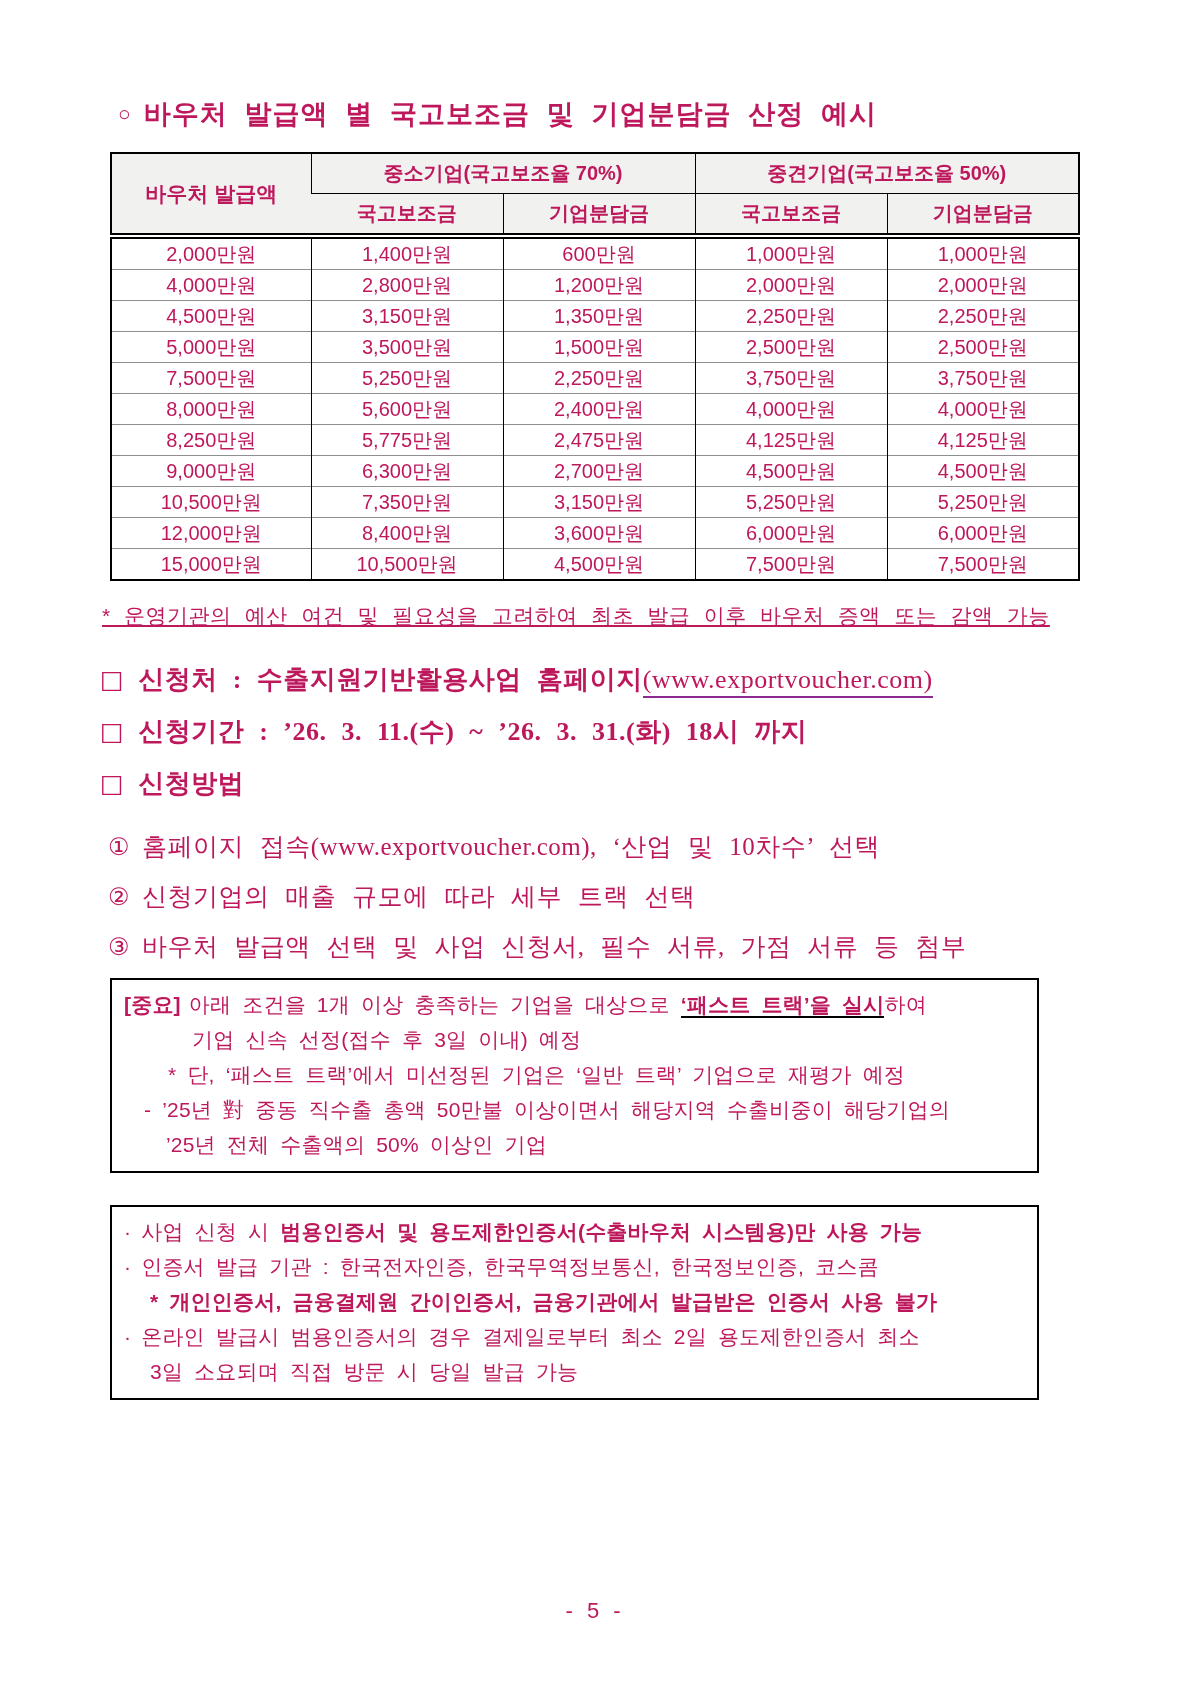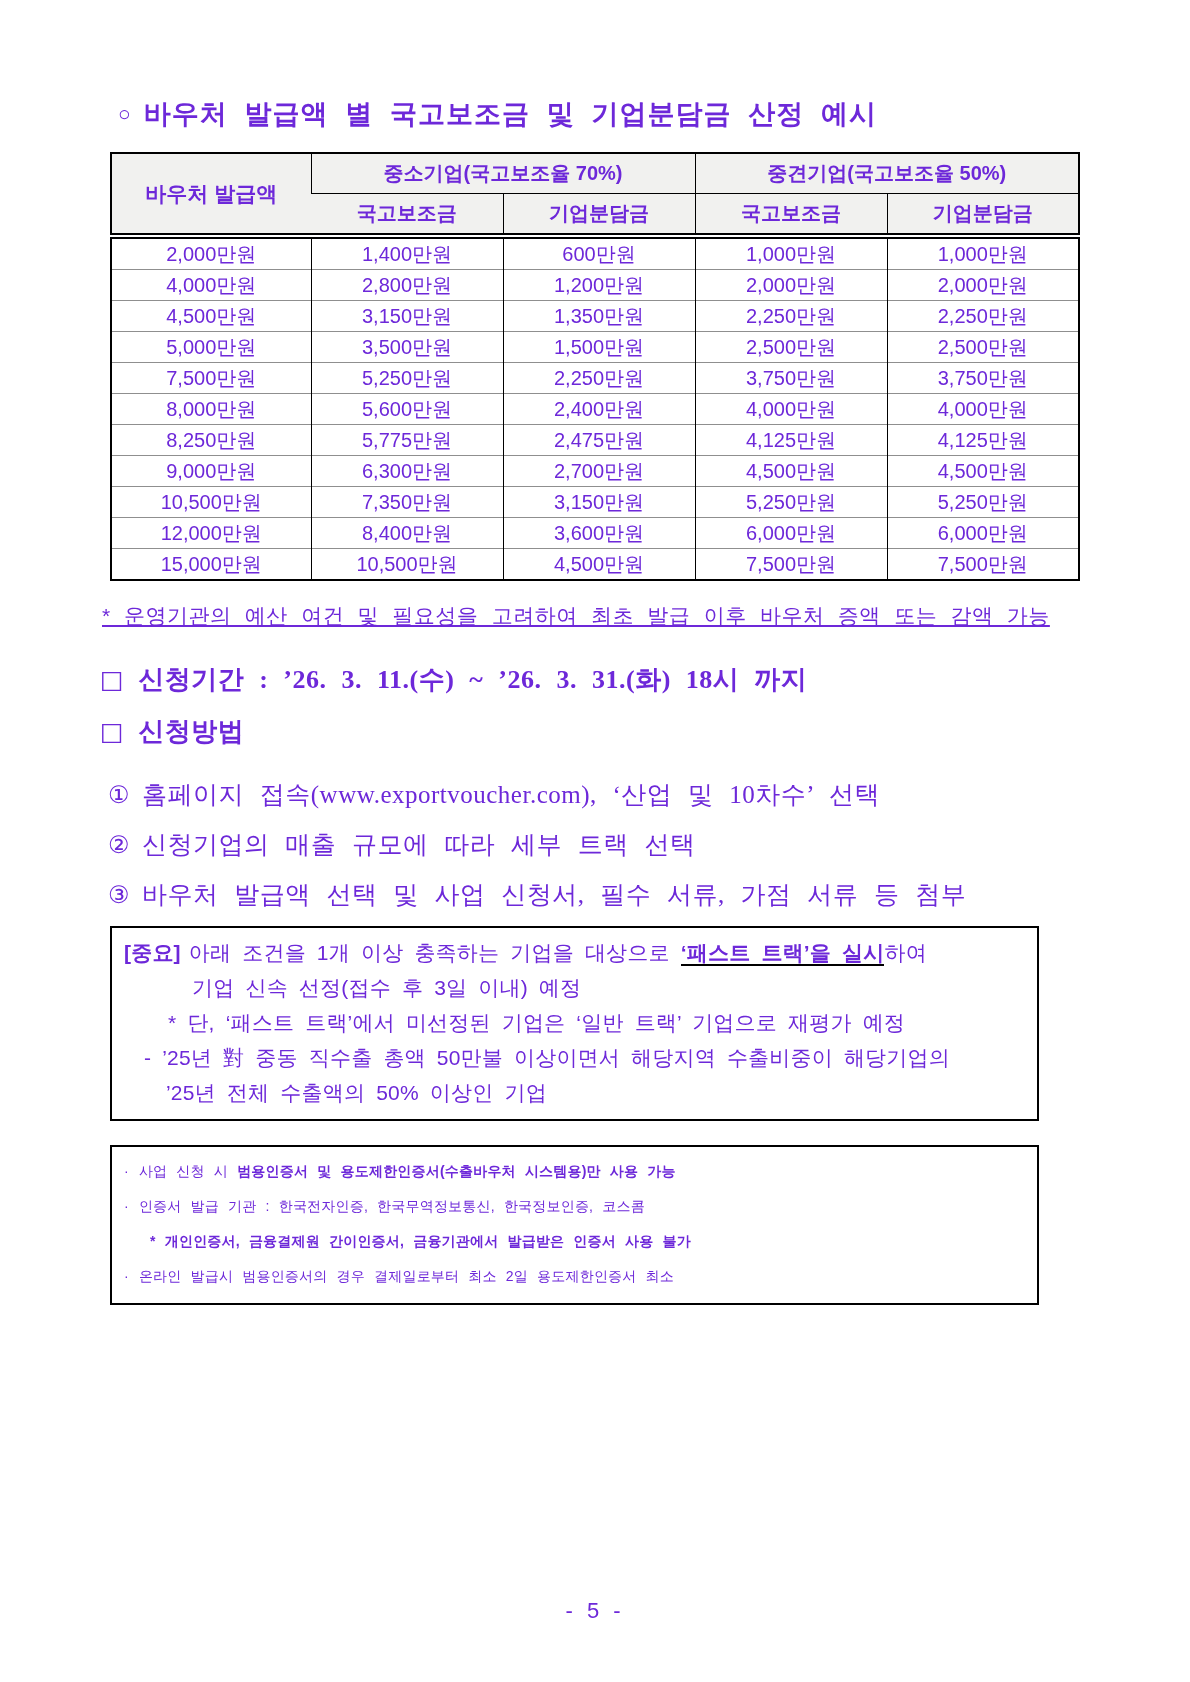--- a/index.html
+++ b/index.html
@@ -1,21 +1,21 @@
 <!DOCTYPE html>
 <html><head>
 <meta charset="utf-8">
 <style>
   html, body { margin: 0; padding: 0; background: #ffffff; }
   .page {
     position: relative;
     width: 1190px;
     height: 1682px;
     background: #ffffff;
-    color: #6d28d9;
+    color: #be185d;
     font-family: "Liberation Sans", sans-serif;
     overflow: hidden;
     box-sizing: border-box;
     padding: 96px 0 0 96px;
   }
   
   .ex-title {
     margin-left: 22px;
     font-family: "Liberation Serif", serif;
     font-size: 27px;
@@ -112,21 +112,21 @@
     width: 929px;
     box-sizing: border-box;
     border: 2px solid #000;
     padding: 7px 24px 9px 12px;
     font-size: 21px;
     line-height: 35px;
     letter-spacing: 0.2px;
     word-spacing: 5px;
   }
   .imp-box { margin-top: 6px; }
-  .cert-box { margin-top: 24px; font-size: 14px; }
+  .cert-box { margin-top: 32px; font-size: 21px; }
   .imp-box .ln, .cert-box .ln { white-space: nowrap; }
   .imp-box .lbl { font-weight: 700; margin-right: 8px; }
   .imp-box .strong-u { font-weight: 700; border-bottom: 2px solid #000; }
   .imp-box .ind-1 { padding-left: 68px; }
   .imp-box .ind-2 { padding-left: 44px; }
   .imp-box .ind-3 { padding-left: 20px; }
   .imp-box .ind-4 { padding-left: 42px; }
   .cert-box .b { font-weight: 700; }
   .cert-box .ind { padding-left: 26px; }
   .cert-box .dot { margin-right: 10px; }
@@ -250,20 +250,23 @@
           <td>7,500만원</td>
         </tr>
       </tbody>
   </table>
 
   <div class="footnote">* 운영기관의 예산 여건 및 필요성을 고려하여 최초 발급 이후 바우처 증액 또는 감액 가능</div>
 
 
   <div class="items">
     <div class="item">
+      <span class="box-bullet">□</span><span>신청처 : 수출지원기반활용사업 홈페이지</span><span class="link">(www.exportvoucher.com)</span>
+    </div>
+    <div class="item">
       <span class="box-bullet">□</span><span>신청기간 :  ’26. 3. 11.(수) ~ ’26. 3. 31.(화) 18시 까지</span>
     </div>
     <div class="item">
       <span class="box-bullet">□</span><span>신청방법</span>
     </div>
   </div>
 
   <div class="steps">
     <div class="step">
       <span class="num-bullet">①</span><span>홈페이지 접속(www.exportvoucher.com), ‘산업 및 10차수’ 선택</span>
@@ -290,17 +293,18 @@
     <div class="ln">
       <span class="dot">·</span><span>사업 신청 시 </span><span class="b">범용인증서 및 용도제한인증서(수출바우처 시스템용)만 사용 가능</span>
     </div>
     <div class="ln">
       <span class="dot">·</span><span>인증서 발급 기관 : 한국전자인증, 한국무역정보통신, 한국정보인증, 코스콤</span>
     </div>
     <div class="ln ind b">* 개인인증서, 금융결제원 간이인증서, 금융기관에서 발급받은 인증서 사용 불가</div>
     <div class="ln">
       <span class="dot">·</span><span>온라인 발급시 범용인증서의 경우 결제일로부터 최소 2일 용도제한인증서 최소</span>
     </div>
+    <div class="ln ind">3일 소요되며 직접 방문 시 당일 발급 가능</div>
   </div>
 
   <div class="page-num">- 5 -</div>
 
 </div>
 
 </body></html>

